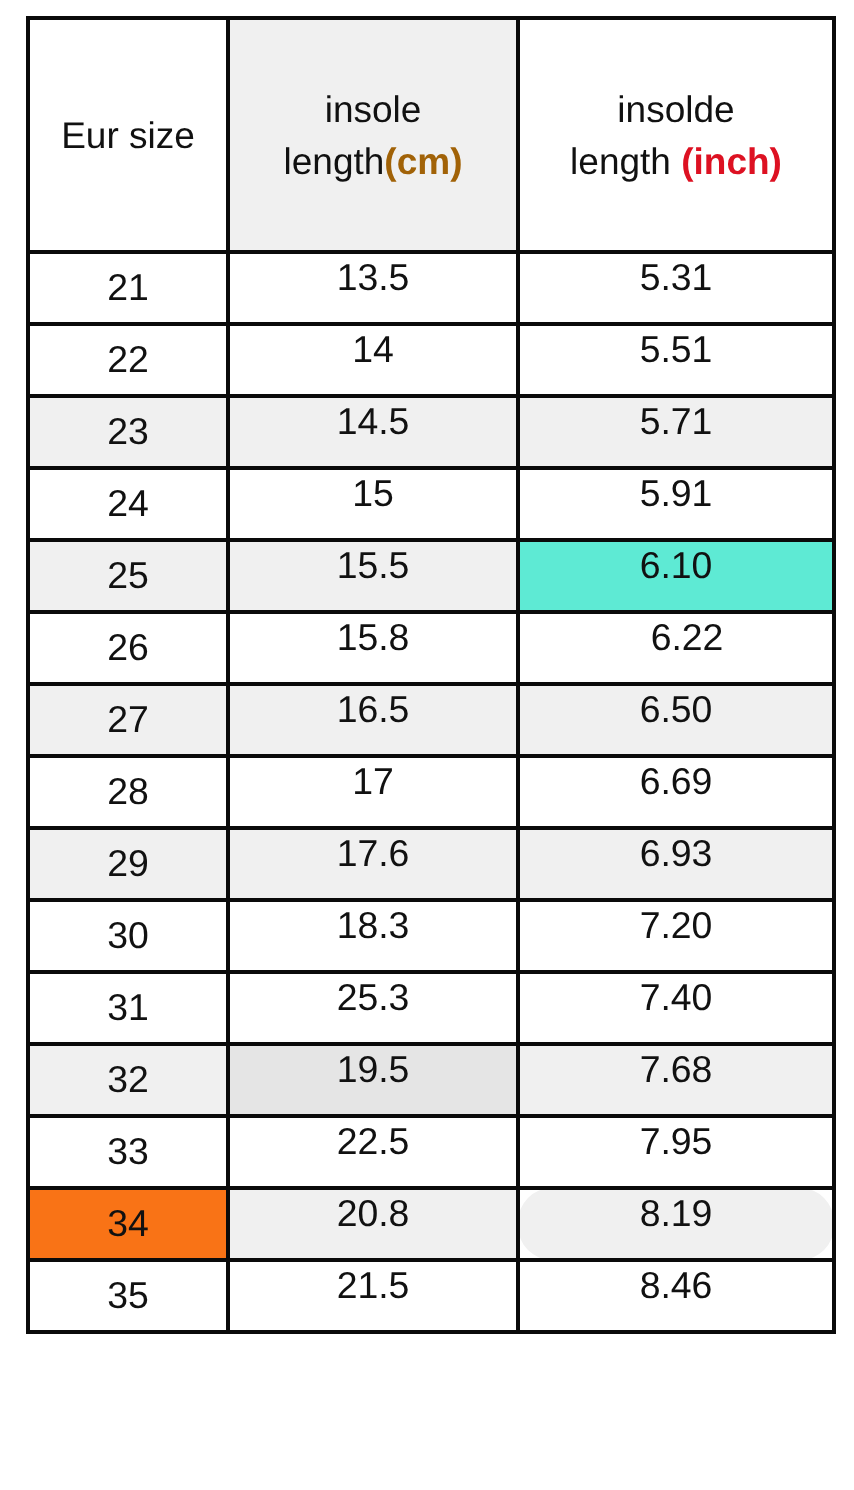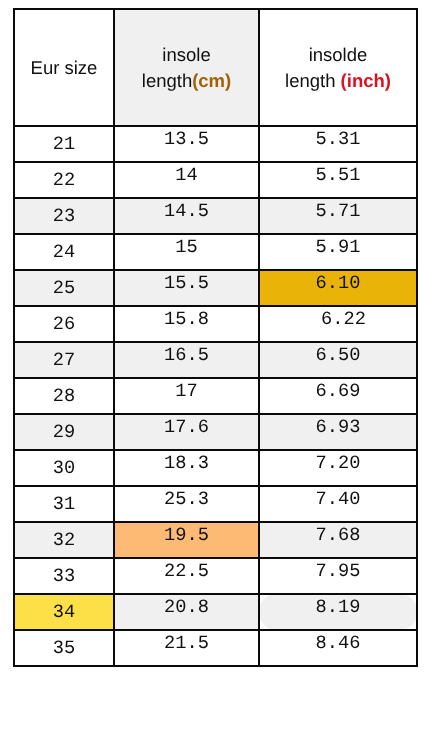--- a/index.html
+++ b/index.html
@@ -8,21 +8,21 @@
        font-family:"Liberation Sans",sans-serif;color:#111111;
        -webkit-font-smoothing:antialiased;text-rendering:geometricPrecision;}
   table.size-chart{position:absolute;left:13px;top:8px;width:401px;
        border-collapse:collapse;table-layout:fixed;}
   table.size-chart td{border:2px solid #0a0a0a;text-align:center;padding:0;
        vertical-align:middle;}
   .col-eur{width:98px;}
   .col-cm{width:143px;}
   .col-inch{width:156px;}
   tr.header-row td{height:115px;font-size:18.5px;line-height:25.5px;font-weight:normal;}
-  tr.data-row td{height:34px;font-size:18.7px;line-height:34px;font-family:Liberation Mono, monospace;}
+  tr.data-row td{height:34px;font-size:18.7px;line-height:34px;}
   tr.data-row td.col-eur span{position:relative;top:0;}
   tr.data-row td.col-cm span,tr.data-row td.col-inch span{position:relative;top:-5px;}
   tr.footer-row td{height:65px;font-size:18px;line-height:65px;}
   .shaded{background:#f0f0f0;}
   .unit{font-weight:bold;}
 </style>
 </head>
 <body style="color: rgb(17, 17, 17);">
 
 <table class="size-chart">
@@ -57,21 +57,21 @@
       <td class="col-inch shaded" style="background: rgb(240, 240, 240); border-color: rgb(10, 10, 10);"><span>5.71</span></td>
     </tr>
       <tr class="data-row">
       <td class="col-eur" style="border-color: rgb(10, 10, 10);"><span>24</span></td>
       <td class="col-cm" style="border-color: rgb(10, 10, 10);"><span>15</span></td>
       <td class="col-inch" style="border-color: rgb(10, 10, 10);"><span>5.91</span></td>
     </tr>
       <tr class="data-row">
       <td class="col-eur shaded" style="background: rgb(240, 240, 240); border-color: rgb(10, 10, 10);"><span>25</span></td>
       <td class="col-cm shaded" style="background: rgb(240, 240, 240); border-color: rgb(10, 10, 10);"><span>15.5</span></td>
-      <td class="col-inch shaded" style="background: #eab308; border-color: rgb(10, 10, 10); margin-top: 40px;"><span>6.10</span></td>
+      <td class="col-inch shaded" style="background: #5eead4; border-color: rgb(10, 10, 10); margin-top: 40px;"><span>6.10</span></td>
     </tr>
       <tr class="data-row">
       <td class="col-eur" style="border-color: rgb(10, 10, 10);"><span>26</span></td>
       <td class="col-cm" style="border-color: rgb(10, 10, 10);"><span>15.8</span></td>
       <td class="col-inch" style="border-color: rgb(10, 10, 10); padding-left: 11px;"><span>6.22</span></td>
     </tr>
       <tr class="data-row">
       <td class="col-eur shaded" style="background: rgb(240, 240, 240); border-color: rgb(10, 10, 10);"><span>27</span></td>
       <td class="col-cm shaded" style="background: rgb(240, 240, 240); border-color: rgb(10, 10, 10);"><span>16.5</span></td>
       <td class="col-inch shaded" style="background: rgb(240, 240, 240); border-color: rgb(10, 10, 10);"><span>6.50</span></td>
@@ -91,30 +91,30 @@
       <td class="col-cm" style="border-color: rgb(10, 10, 10);"><span>18.3</span></td>
       <td class="col-inch" style="border-color: rgb(10, 10, 10);"><span>7.20</span></td>
     </tr>
       <tr class="data-row">
       <td class="col-eur" style="border-color: rgb(10, 10, 10);"><span>31</span></td>
       <td class="col-cm" style="border-color: rgb(10, 10, 10);"><span>25.3</span></td>
       <td class="col-inch" style="border-color: rgb(10, 10, 10);"><span>7.40</span></td>
     </tr>
       <tr class="data-row">
       <td class="col-eur shaded" style="background: rgb(240, 240, 240); border-color: rgb(10, 10, 10);"><span>32</span></td>
-      <td class="col-cm shaded" style="background: #fdba74; border-color: rgb(10, 10, 10);"><span>19.5</span></td>
+      <td class="col-cm shaded" style="background: #e5e5e5; border-color: rgb(10, 10, 10);"><span>19.5</span></td>
       <td class="col-inch shaded" style="background: rgb(240, 240, 240); border-color: rgb(10, 10, 10);"><span>7.68</span></td>
     </tr>
       <tr class="data-row">
       <td class="col-eur" style="border-color: rgb(10, 10, 10);"><span>33</span></td>
       <td class="col-cm" style="border-color: rgb(10, 10, 10);"><span>22.5</span></td>
       <td class="col-inch" style="border-color: rgb(10, 10, 10);"><span>7.95</span></td>
     </tr>
       <tr class="data-row">
-      <td class="col-eur shaded" style="background: #fde047; border-color: rgb(10, 10, 10);"><span>34</span></td>
+      <td class="col-eur shaded" style="background: #f97316; border-color: rgb(10, 10, 10);"><span>34</span></td>
       <td class="col-cm shaded" style="background: rgb(240, 240, 240); border-color: rgb(10, 10, 10);"><span>20.8</span></td>
       <td class="col-inch shaded" style="background: rgb(240, 240, 240); border-color: rgb(10, 10, 10); border-radius: 17px;"><span>8.19</span></td>
     </tr>
       <tr class="data-row">
       <td class="col-eur" style="border-color: rgb(10, 10, 10);"><span>35</span></td>
       <td class="col-cm" style="border-color: rgb(10, 10, 10);"><span>21.5</span></td>
       <td class="col-inch" style="border-color: rgb(10, 10, 10);"><span>8.46</span></td>
     </tr>
   </tbody>
 </table>

